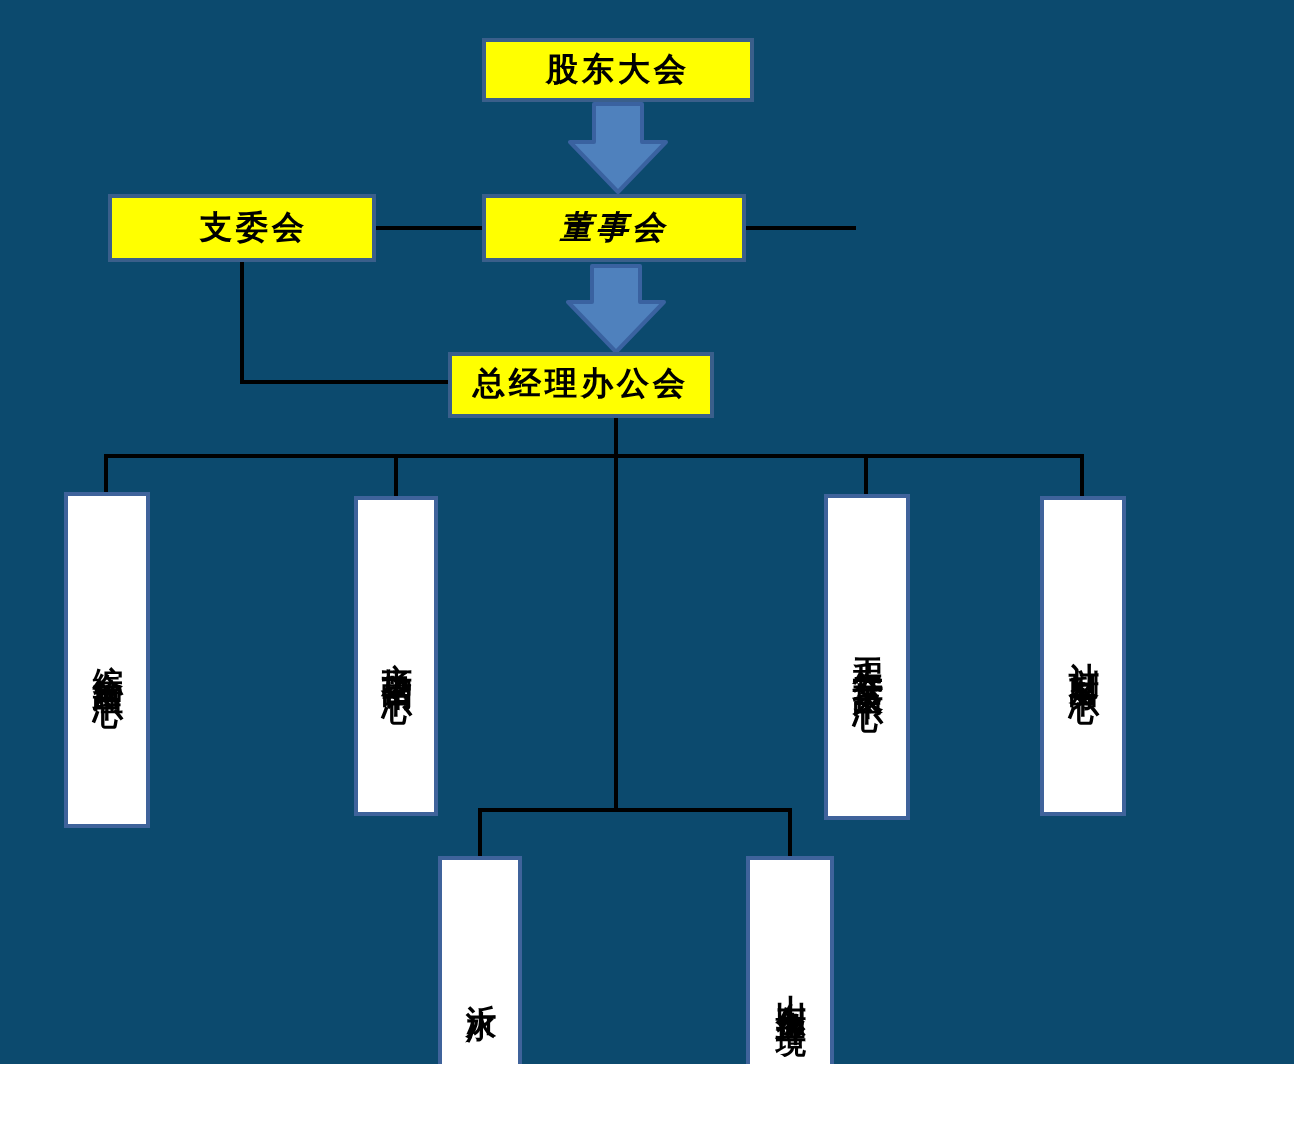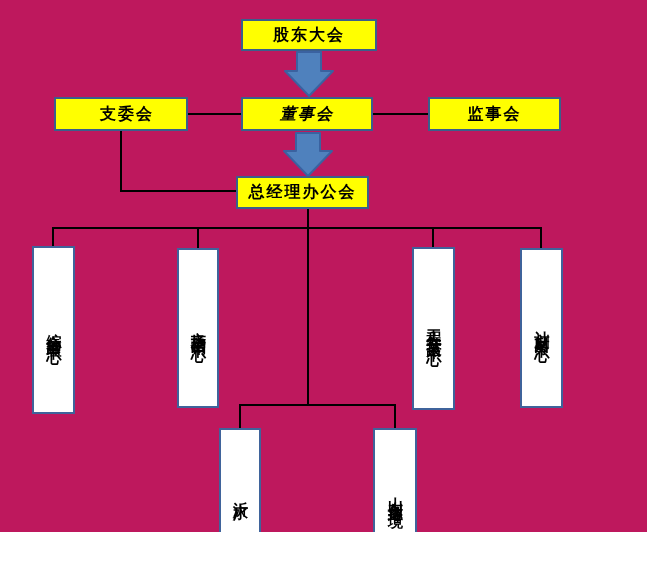--- a/index.html
+++ b/index.html
@@ -1,20 +1,20 @@
 <!DOCTYPE html>
 <html><head>
 <meta charset="utf-8">
 <style>
   html, body { margin: 0; padding: 0; background: #fff; }
   #canvas {
     position: relative;
     width: 647px;
     height: 532px;
-    background: #be185d;
+    background: #0c4a6e;
     font-family: "DejaVu Sans", "Liberation Sans", sans-serif;
     overflow: hidden;
   }
   .node {
     position: absolute;
     box-sizing: border-box;
     display: flex;
     align-items: center;
     justify-content: center;
     font-weight: bold;
@@ -76,24 +76,21 @@
 
   <div class="node ybox" style="left:241px; top:19px; width:136px; height:32px;">
     <span>股东大会</span>
   </div>
   <div class="node ybox" style="left:54px; top:97px; width:134px; height:34px;padding-left:12px;">
     <span>支委会</span>
   </div>
   <div class="node ybox" style="left:241px; top:97px; width:132px; height:34px;font-style:italic;">
     <span>董事会</span>
   </div>
-  <div class="node ybox" style="left:428px; top:97px; width:133px; height:34px;">
-    <span>监事会</span>
-  </div>
-  <div class="node ybox" style="left:236px; top:176px; width:133px; height:33px;">
+  <div class="node ybox" style="left:224px; top:176px; width:133px; height:33px;">
     <span>总经理办公会</span>
   </div>
 
   <div class="node wbox" style="left:32px; top:246px; width:43px; height:168px;">
     <span class="vtext">综合管理中心</span>
   </div>
   <div class="node wbox" style="left:177px; top:248px; width:42px; height:160px;">
     <span class="vtext">市场营销中心</span>
   </div>
   <div class="node wbox" style="left:412px; top:247px; width:43px; height:163px;">

